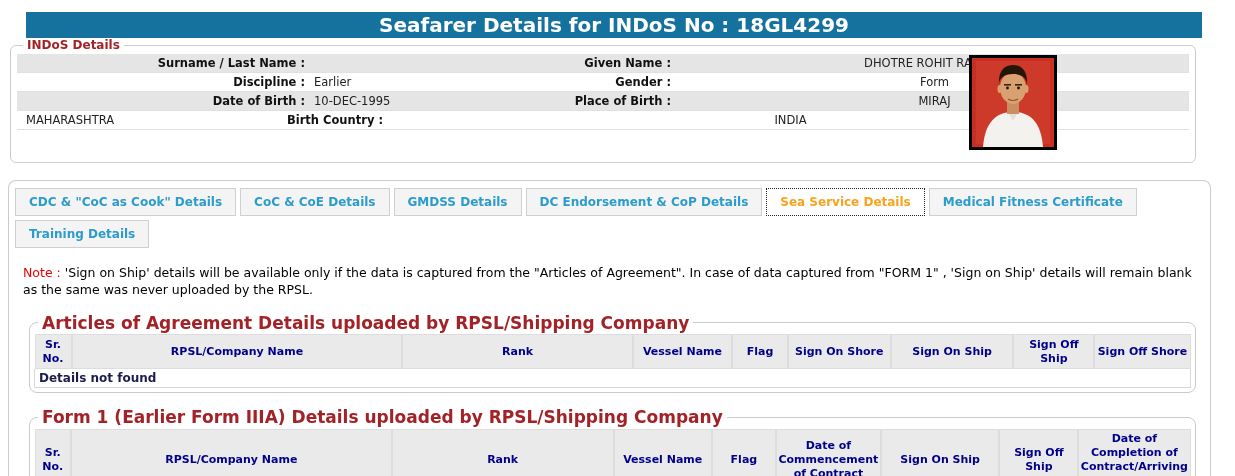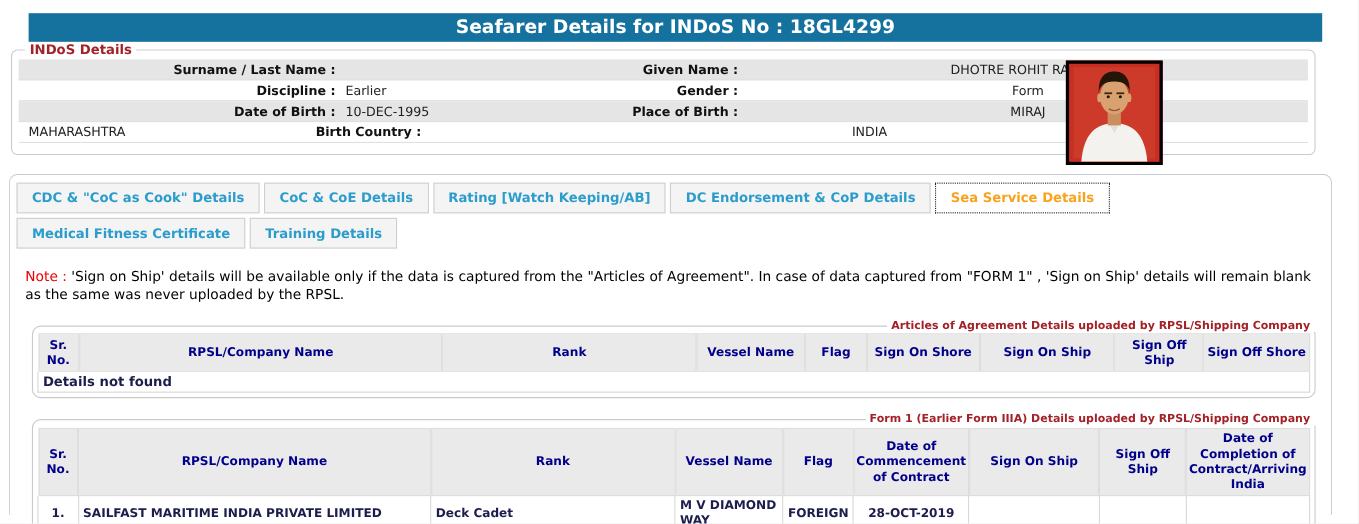--- a/index.html
+++ b/index.html
@@ -10,36 +10,36 @@
     background:#ffffff;
     font-family:"DejaVu Sans","Liberation Sans",sans-serif;
     font-size:11.5px; color:#222;
   }
   
   .title-bar {
     margin:12px 33px 0 26px;
     height:26px; line-height:26px;
     background:#15719E;
     color:#ffffff;
-    font-weight:bold; font-size:17px;
+    font-weight:bold; font-size:20px;
     text-align:center;
   }
   
   fieldset {
     border:1px solid #C9CDD3;
     border-radius:6px;
   }
   legend {
     color:#A32227; font-weight:bold; font-size:12px;
     padding:0 4px; margin-left:6px;
   }
   .indos-fs {
     position:relative;
     margin:0 39px 0 10px;
-    padding:2px 6px 10px 6px;
+    padding:2px 6px 32px 6px;
   }
   .detail-row {
     display:flex; align-items:center;
     height:19px; line-height:19px;
     border-bottom:1px solid #DCE0E8;
   }
   .detail-row.shaded { background:#e5e5e5; }
   .d-label { font-weight:bold; color:#111; text-align:right; white-space:nowrap; }
   .d-value { padding-left:9px; color:#222; white-space:nowrap; }
   .d-label.l1 { width:288px; }
@@ -85,21 +85,21 @@
     line-height:1.35;
   }
   .note-prefix { color:#EE0000; }
   
   .table-fs {
     margin:14px 8px 0 14px;
     border:1px solid #CACACA;
     border-radius:8px;
     padding:1px 4px 4px 4px;
   }
-  .table-fs legend { font-size:10px; margin-left:4px;text-align:right; }
+  .table-fs legend { font-size:17px; margin-left:4px; }
   table.grid {
     width:100%;
     border-collapse:collapse;
     font-size:11px;
     border:1px solid #C6C6C6;
   }
   table.grid th {
     background:#EAEAEA;
     color:#00008B;
     font-weight:bold;
@@ -179,21 +179,21 @@
       <path d="M36,41 Q41,44 46,41" stroke="#8A5836" stroke-width="1.2" fill="none"></path>
     </svg>
   </div>
 </fieldset>
 
 <div class="tab-container">
 
   <div class="tabs">
     <div class="tab">CDC &amp; "CoC as Cook" Details</div>
     <div class="tab">CoC &amp; CoE Details</div>
-    <div class="tab">Rating [Watch Keeping/AB]</div>
+    <div class="tab">GMDSS Details</div>
     <div class="tab">DC Endorsement &amp; CoP Details</div>
     <div class="tab active">Sea Service Details</div>
     <div class="tab">Medical Fitness Certificate</div>
     <div class="tab">Training Details</div>
   </div>
 
   <div class="note">
     <span class="note-prefix">Note :</span>
     <span>'Sign on Ship' details will be available only if the data is captured from the "Articles of Agreement". In case of data captured from "FORM 1" , 'Sign on Ship' details will remain blank as the same was never uploaded by the RPSL.</span>
   </div>

